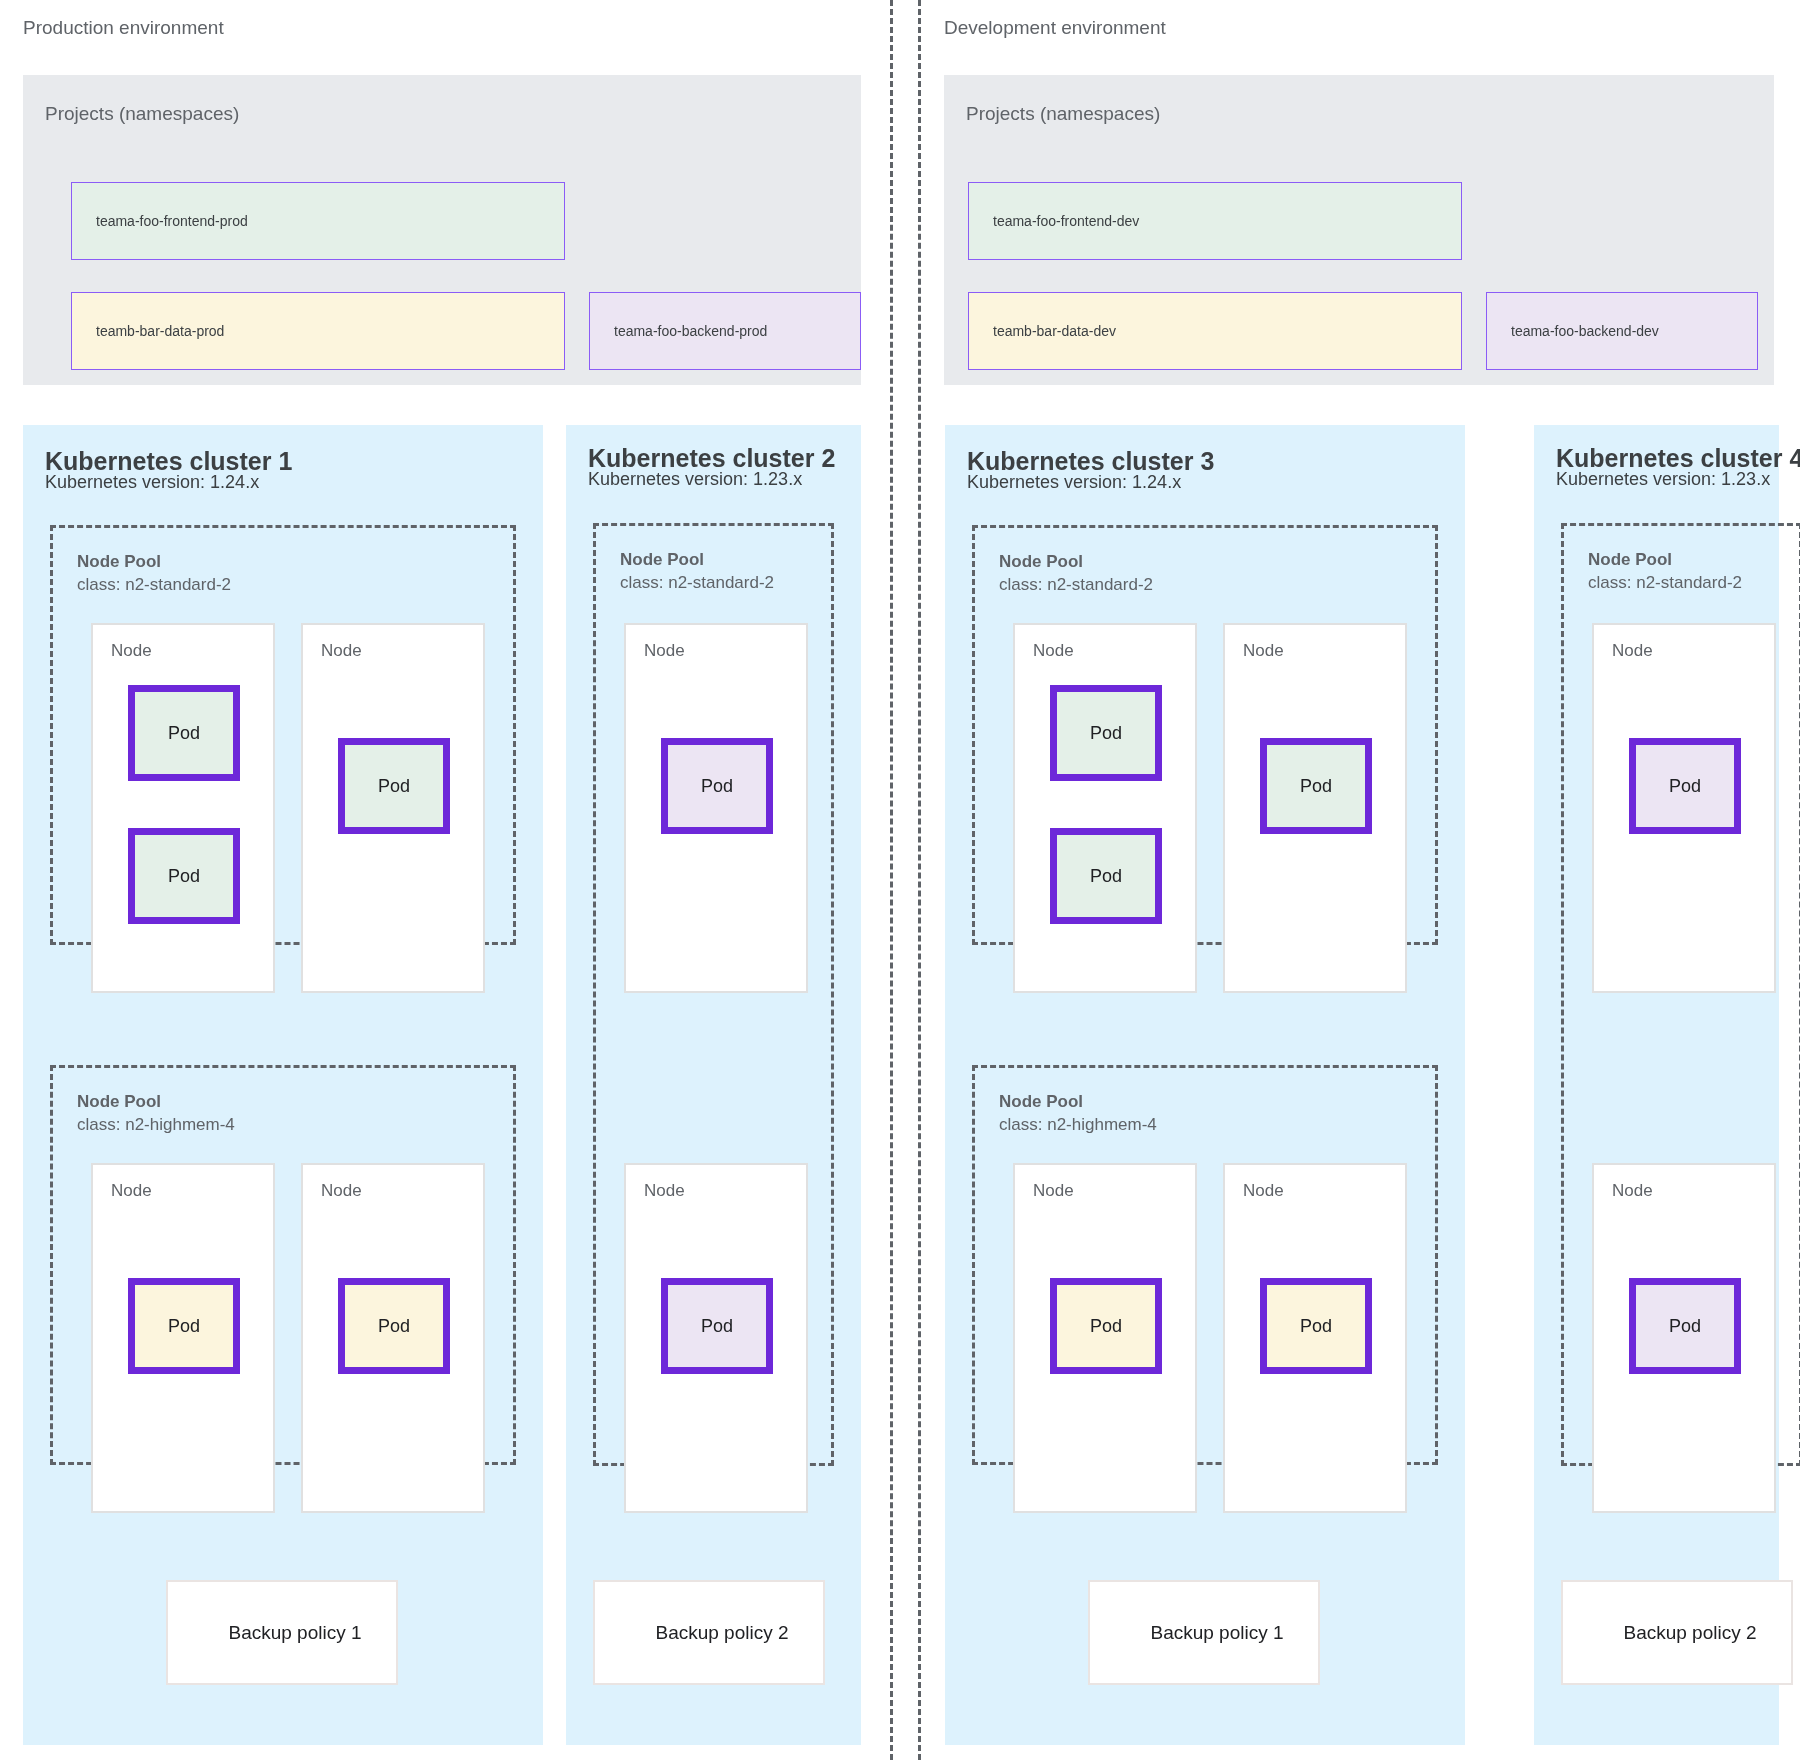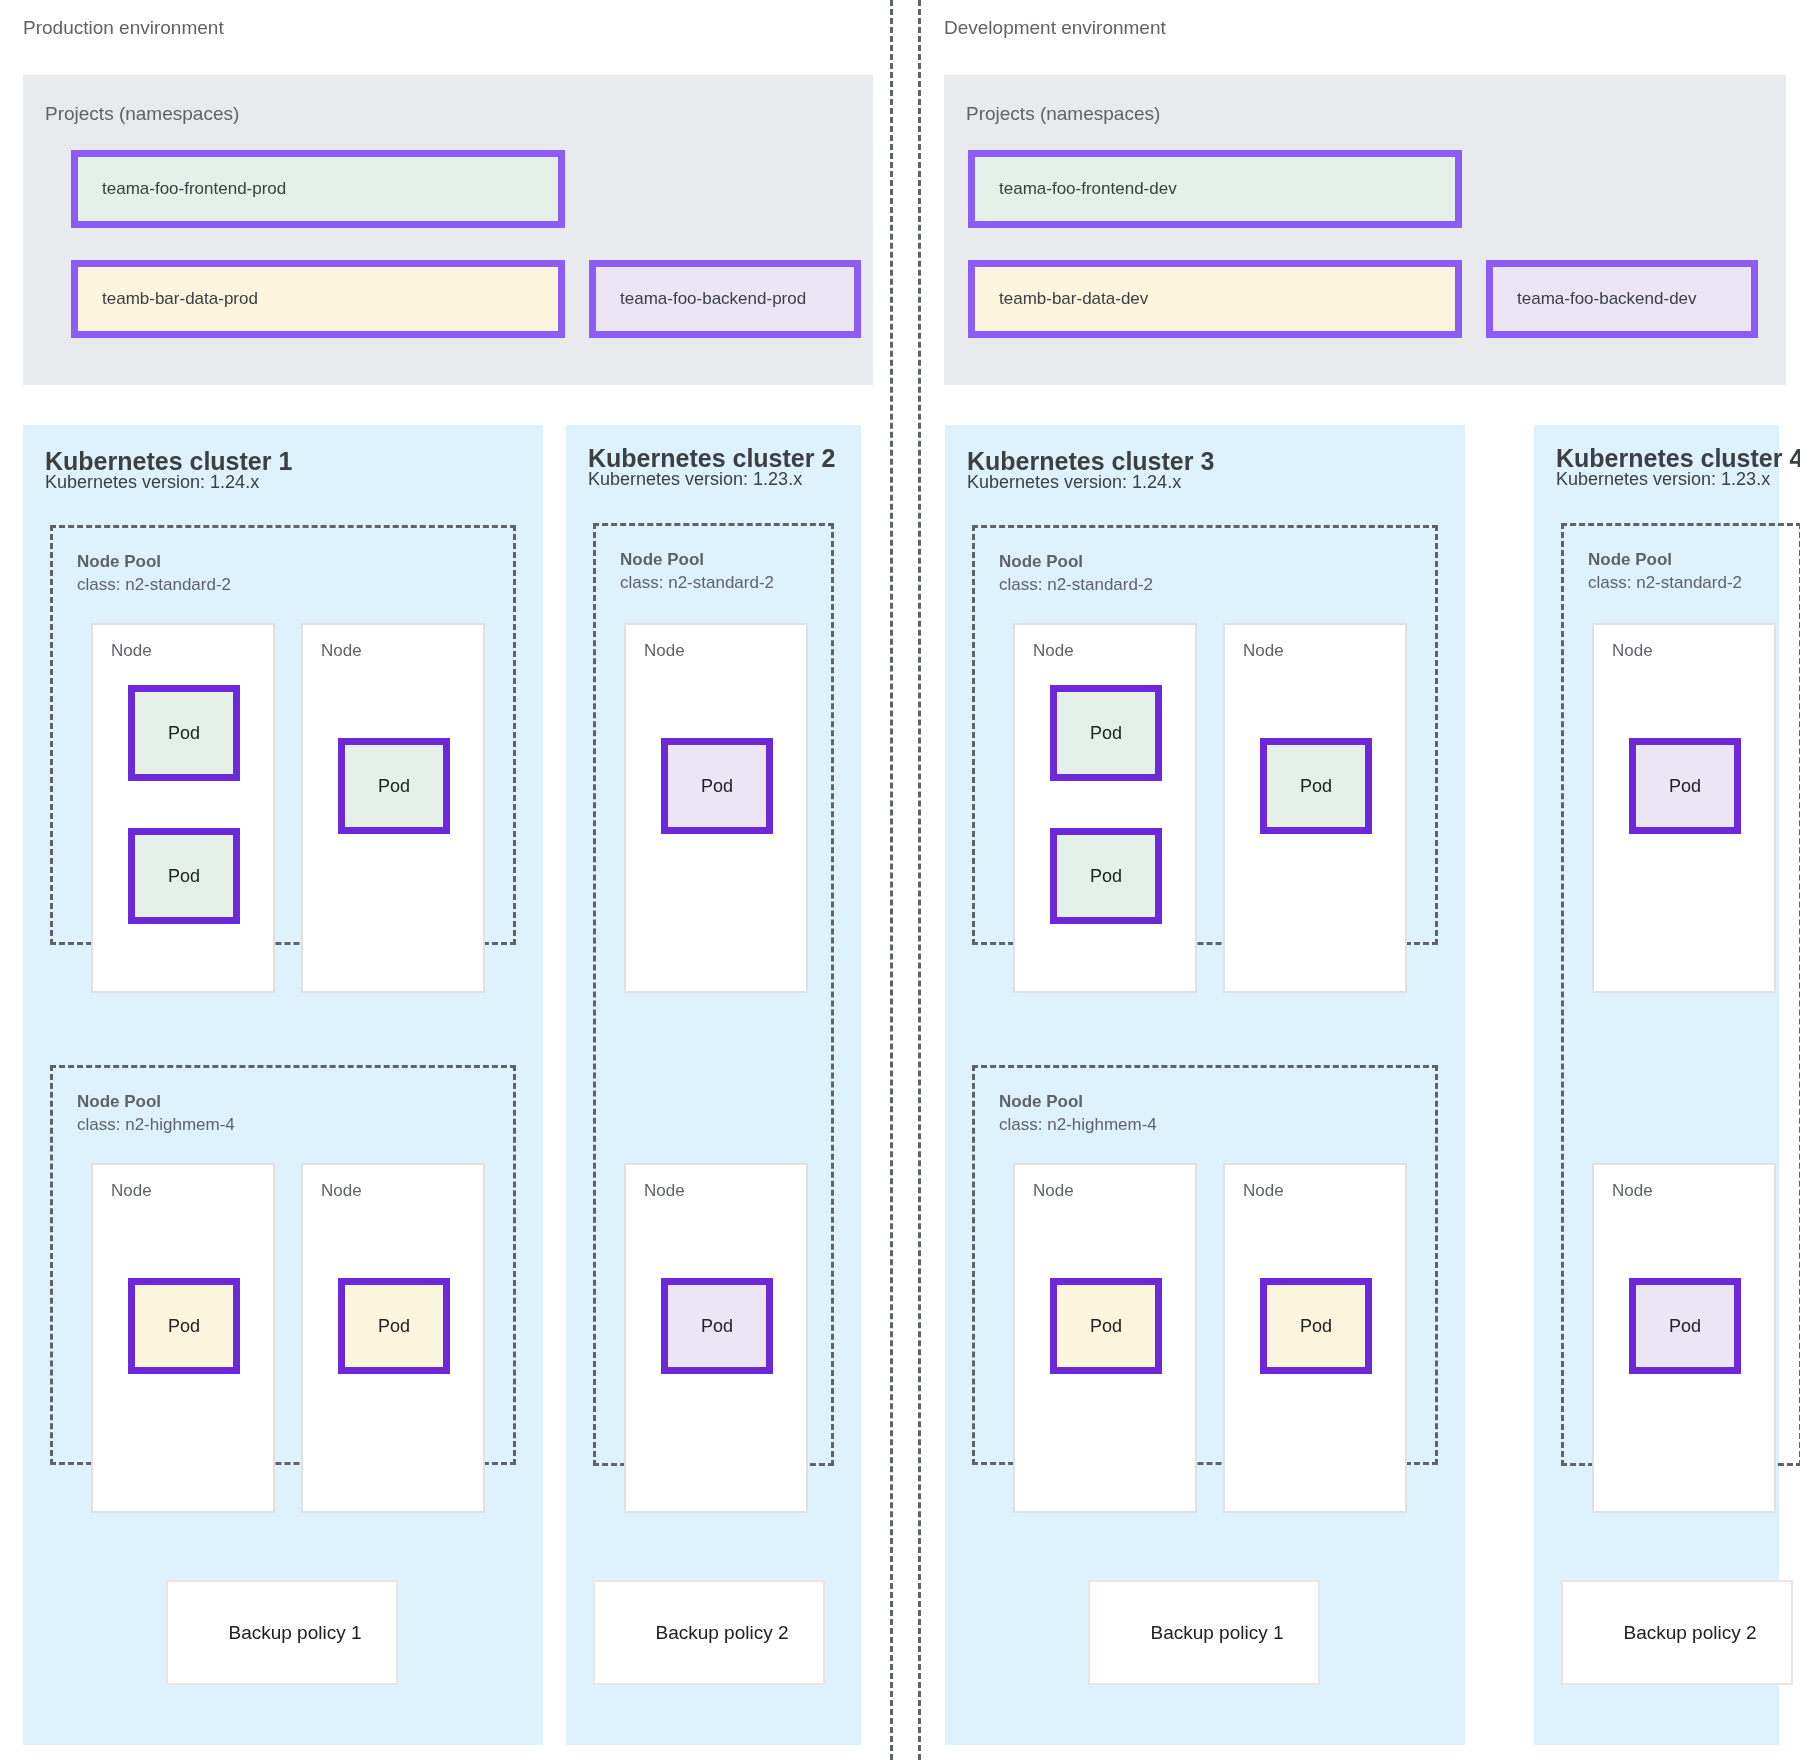--- a/index.html
+++ b/index.html
@@ -28,37 +28,38 @@
     position:absolute;top:0;width:0;height:1760px;
     border-left:3px dashed #5f6368;
   }
   #divider-left{left:890px;}
   #divider-right{left:918px;}
 
   
   .projects-panel{
     position:absolute;
     background:#e8eaed;
-    top:75px;height:310px;padding-left:12px;
+    top:75px;height:310px;
   }
   #projects-prod{left:23px;width:838px;}
   #projects-dev{left:26px;width:830px;}
 
   .projects-label{
     position:absolute;top:28px;left:22px;
     font-size:19px;color:#5f6368;
   }
 
   .ns-box{
     position:absolute;
-    border:7px solid #8b5cf6;
+    border:1px solid #8b5cf6;
     box-sizing:border-box;
     display:flex;align-items:center;
-    font-size:17px;color:#3c4043;
+    font-size:14px;color:#3c4043;
     padding-left:24px;
+    margin-top:32px;
   }
   .ns-green {background:#e4f0e8;}
   .ns-yellow{background:#fcf5dd;}
   .ns-purple{background:#ece5f3;}
 
   .ns-row1{top:75px;height:78px;left:48px;width:494px;}
   .ns-row2{top:185px;height:78px;}
   .ns-row2.a{left:48px;width:494px;}
   .ns-row2.b{left:566px;width:272px;}
 

